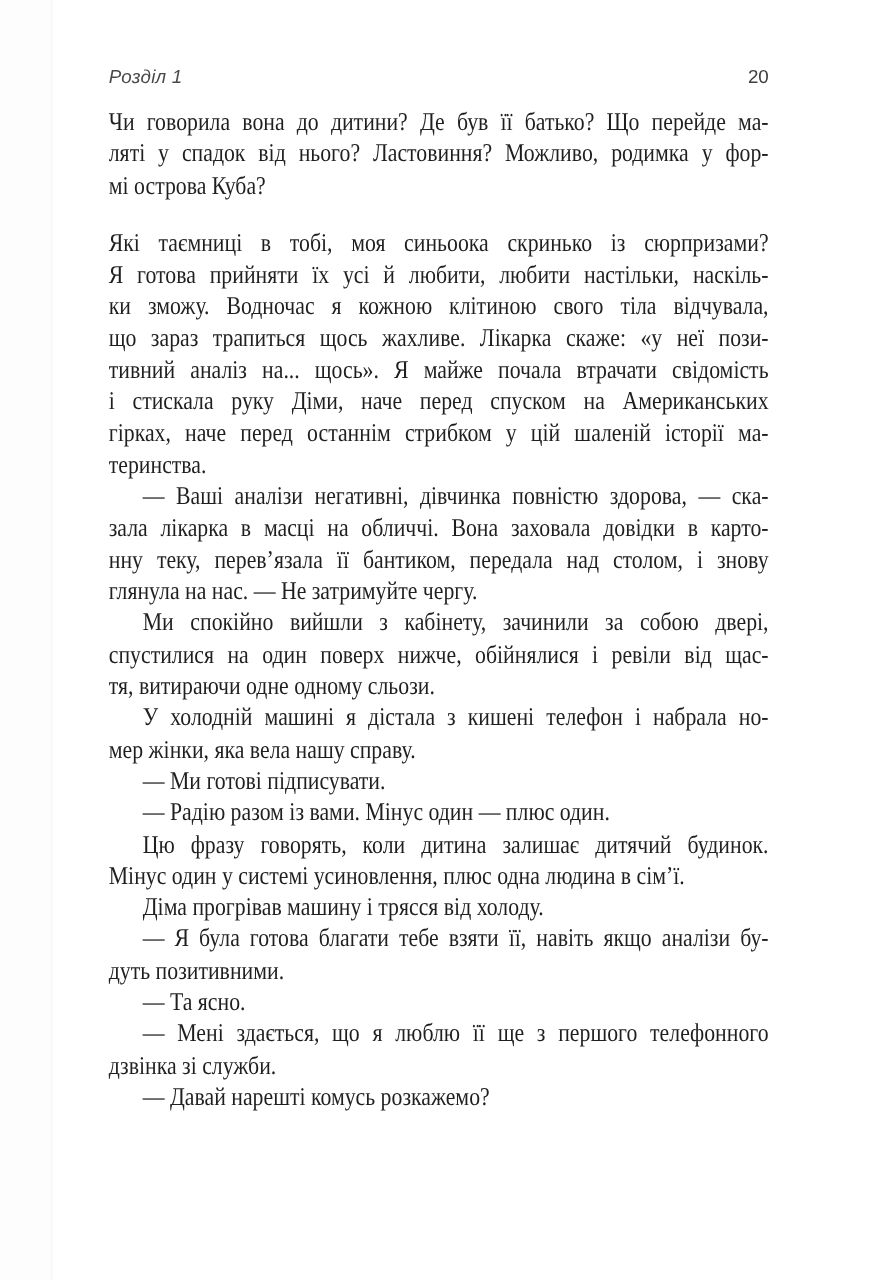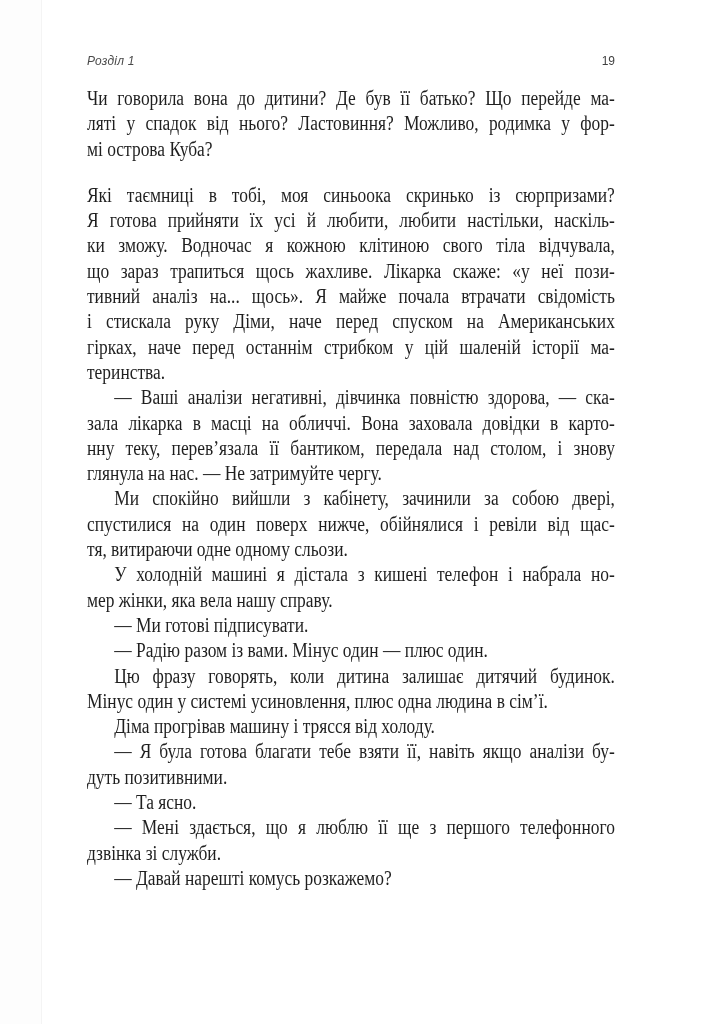--- a/index.html
+++ b/index.html
@@ -24,21 +24,21 @@
   }
   .runhead {
     position: absolute;
     left: 87px;
     top: 53px;
     width: 528px;
     display: flex;
     justify-content: space-between;
     align-items: flex-start;
     font-family: "Liberation Sans", sans-serif;
-    font-size: 12px;
+    font-size: 15px;
     line-height: 17px;
     color: #4a4a4a;
   }
   .runhead .chapter {
     font-style: italic;
     letter-spacing: 0.2px;
   }
   .runhead .pagenum {
     color: #3f3f3f;
   }
@@ -66,21 +66,21 @@
   }
 </style>
 </head>
 <body>
 
 <div class="page">
   <div class="page-edge"></div>
 
   <div class="runhead">
     <span class="chapter">Розділ 1</span>
-    <span class="pagenum">19</span>
+    <span class="pagenum">20</span>
   </div>
 
   <div class="text-block">
       <div class="para">
         <div class="line">Чи говорила вона до дитини? Де був її батько? Що перейде ма-</div>
         <div class="line">ляті у спадок від нього? Ластовиння? Можливо, родимка у фор-</div>
         <div class="line last">мі острова Куба?</div>
       </div>
       <div class="para gap">
         <div class="line">Які таємниці в тобі, моя синьоока скринько із сюрпризами?</div>

